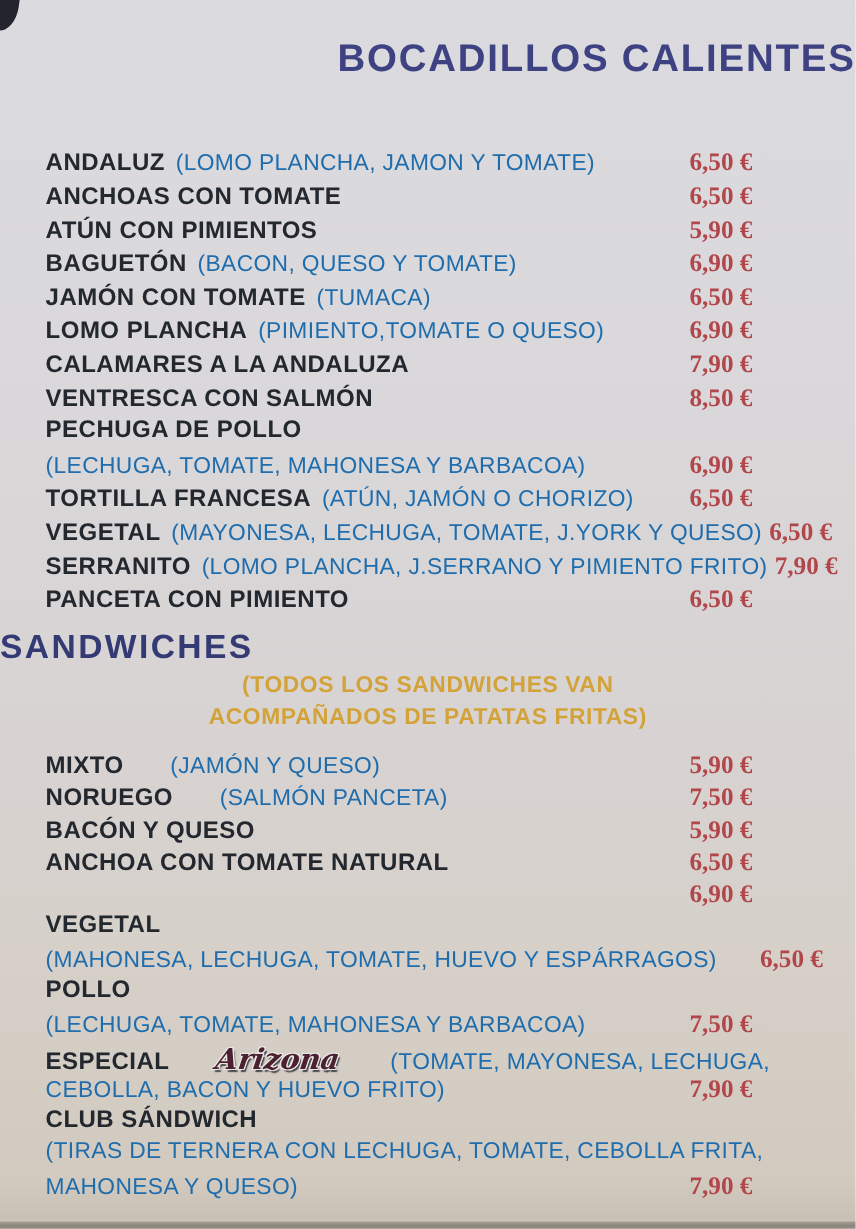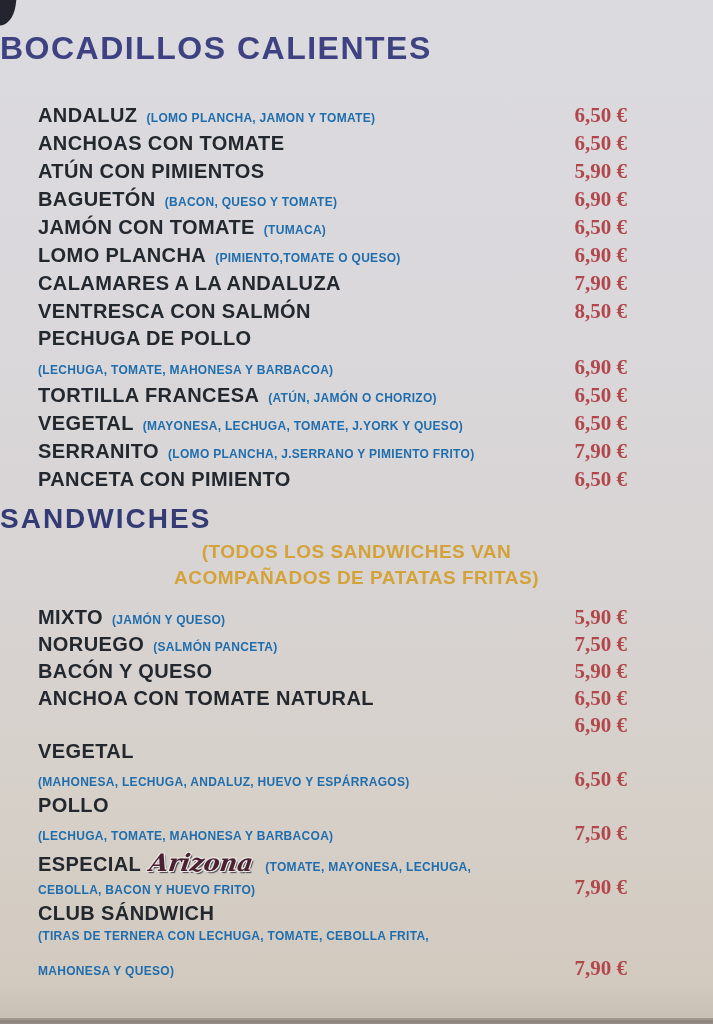--- a/index.html
+++ b/index.html
@@ -21,22 +21,22 @@
     background:#23242d;
     border-radius:0 0 70% 40%;
     transform:rotate(8deg);
   }
   .bottom-edge {
     position:absolute; bottom:0; left:0; right:0;
     height:6px;
     background:linear-gradient(180deg,#a49d93 0%, #8b857c 60%, #97908a 100%);
   }
   .t1 {
-    margin:0 0 36px 0;
-    text-align:left;
+    margin:0 0 56px 0;
+    text-align:right;
     font-size:32px; font-weight:700;
     letter-spacing:1.5px;
     color:#3e4283;
   }
   .t2 {
     margin:8px 0 4px 0;
     text-align:left;
     font-size:28px; font-weight:700;
     letter-spacing:2px;
     color:#343a74;
@@ -44,30 +44,30 @@
   .sub {
     text-align:center;
     font-size:19px; font-weight:700;
     letter-spacing:.5px;
     color:#d3a339;
     line-height:26px;
     margin-bottom:14px;
   }
   .rows { padding:0 86px 0 38px; }
   .row { display:flex; align-items:baseline; height:28px;text-align:right; }
-  .s2 .row { height:27px; }
+  .s2 .row { height:27px;gap:30px; }
   .nm {
     font-size:20px; font-weight:700;
     letter-spacing:.4px;
     color:#23272e;
     white-space:pre;
   }
   .nm:not(:empty) { margin-right:9px; }
   .ds {
-    font-size:12px; font-weight:700;
+    font-size:19px; font-weight:400;
     letter-spacing:.3px;
     color:#1f6dad;
     white-space:pre;
   }
   .pr {
     margin-left:auto;
     font-family:"Liberation Serif", serif;
     font-size:21px; font-weight:700;
     color:#b2474b;
     white-space:pre;
@@ -185,21 +185,21 @@
       <span class="nm">ANCHOA CON TOMATE NATURAL</span>
       <span class="pr">6,50 €</span>
     </div>
     <div class="row">
       <span class="pr">6,90 €</span>
     </div>
     <div class="row">
       <span class="nm">VEGETAL</span>
     </div>
     <div class="row">
-      <span class="ds">(MAHONESA, LECHUGA, ANDALUZ, HUEVO Y ESPÁRRAGOS)</span>
+      <span class="ds">(MAHONESA, LECHUGA, TOMATE, HUEVO Y ESPÁRRAGOS)</span>
       <span class="pr">6,50 €</span>
     </div>
     <div class="row">
       <span class="nm">POLLO</span>
     </div>
     <div class="row">
       <span class="ds">(LECHUGA, TOMATE, MAHONESA Y BARBACOA)</span>
       <span class="pr">7,50 €</span>
     </div>
     <div class="row">

